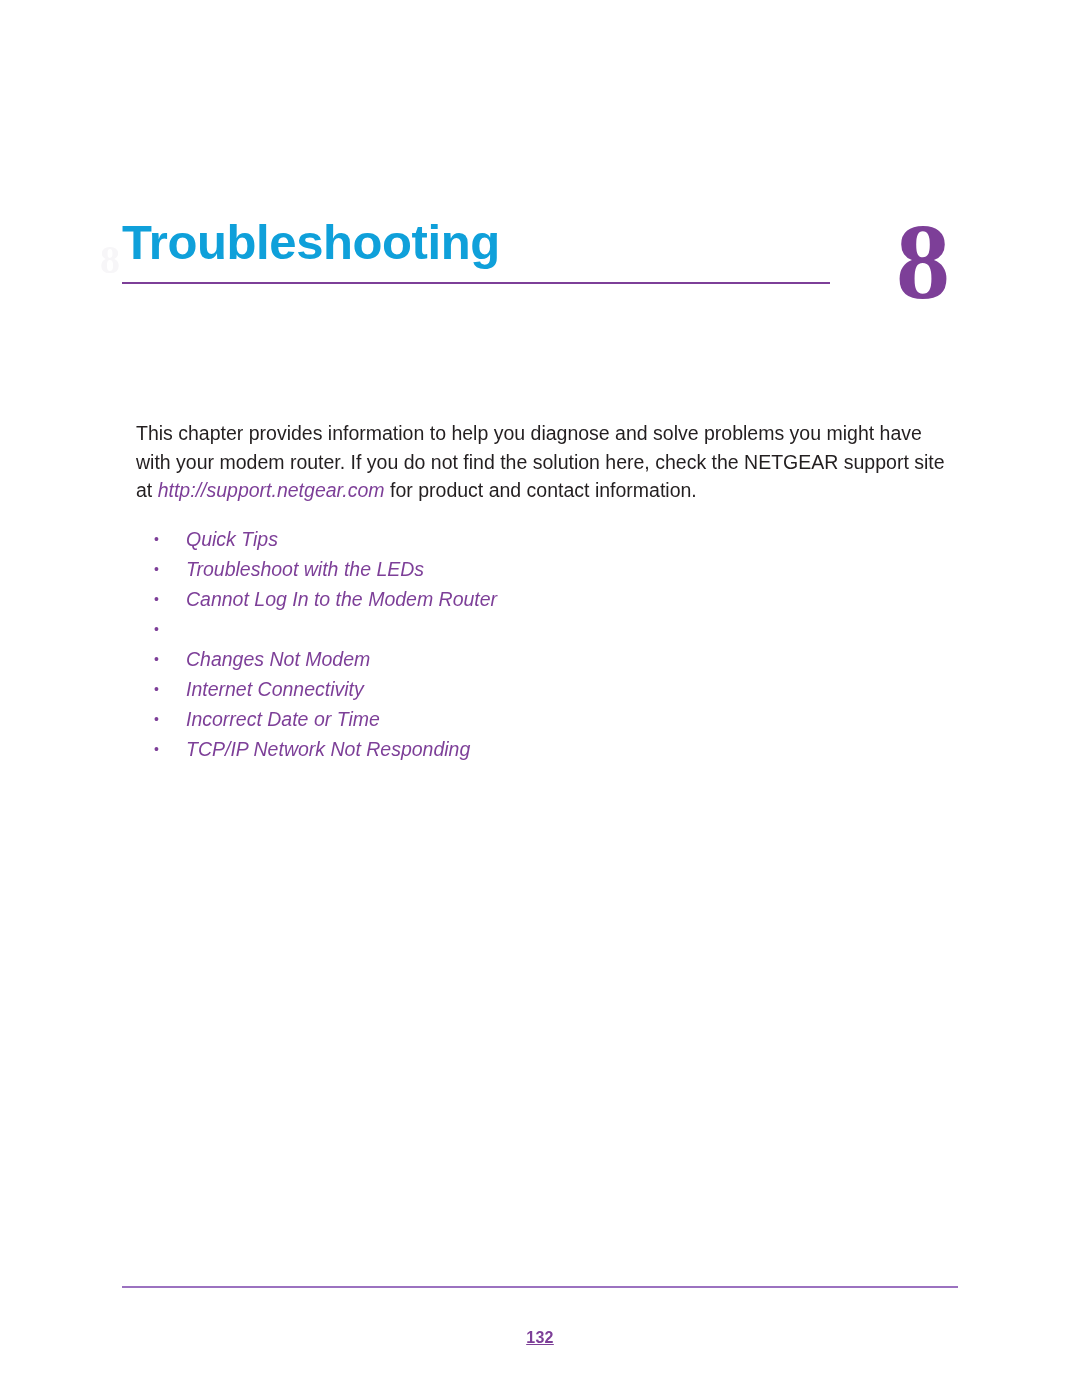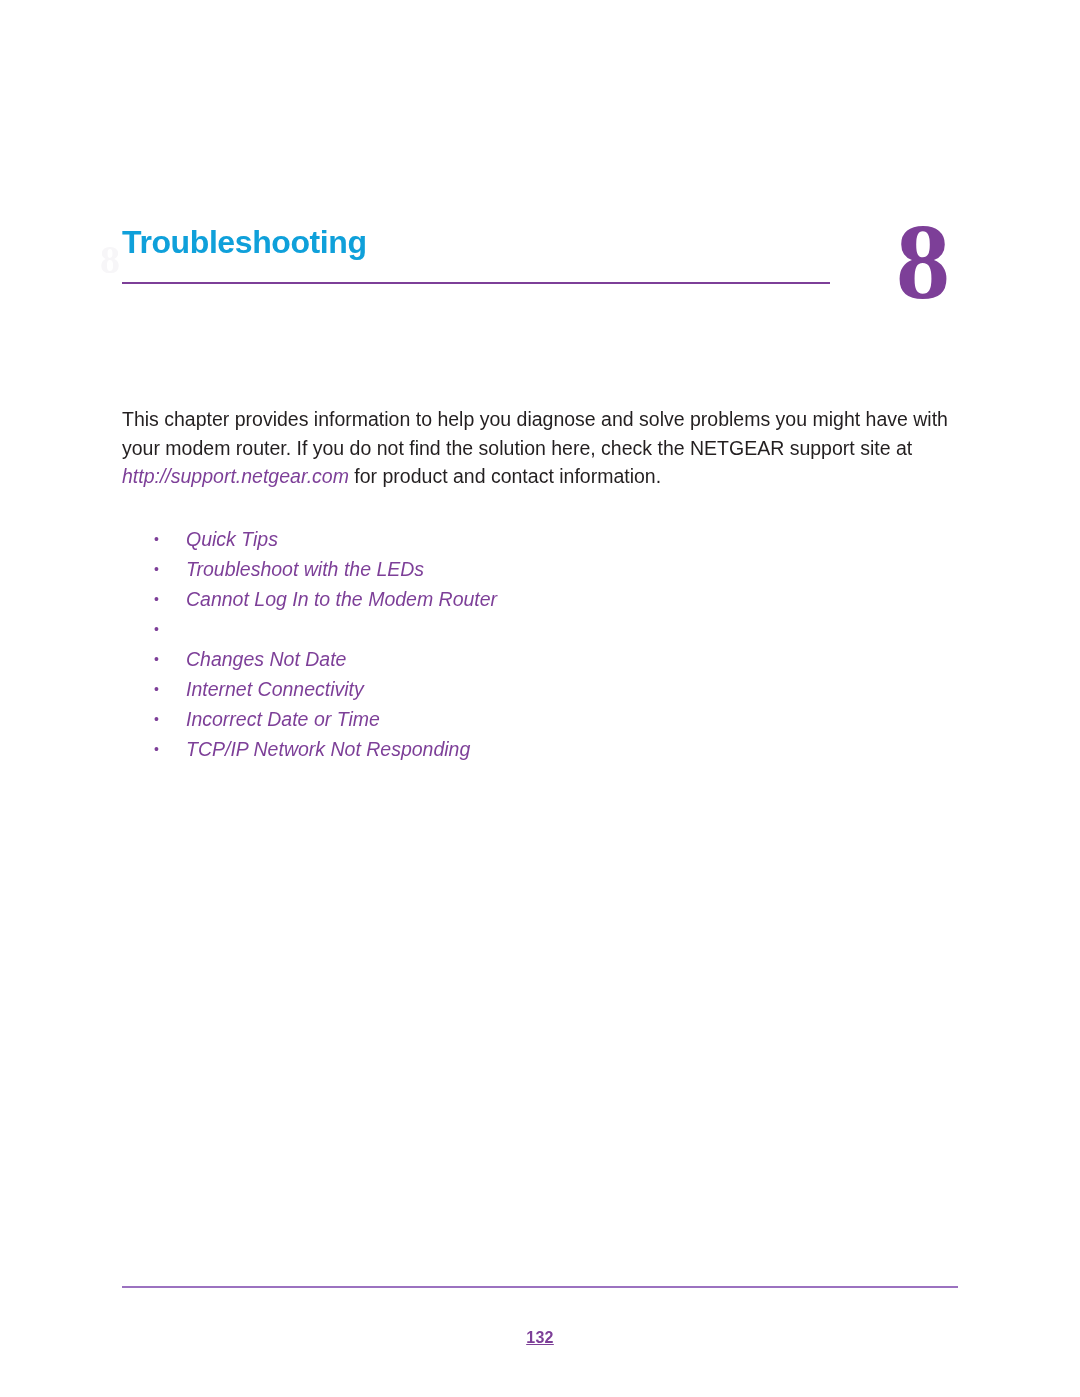--- a/index.html
+++ b/index.html
@@ -43,21 +43,21 @@
     line-height: 1;
     user-select: none;
   }
 
   .chapter-title {
     position: absolute;
     left: 0;
     top: 0;
     margin: 0;
     font-family: "Liberation Sans", sans-serif;
-    font-size: 32px;
+    font-size: 49px;
     font-weight: bold;
     color: #0fa0da;
     letter-spacing: -0.4px;
     line-height: 48px;
     white-space: nowrap;
   }
 
   .chapter-rule {
     position: absolute;
     left: 0;
@@ -95,21 +95,21 @@
 
   
   .intro {
     position: absolute;
     left: 122px;
     top: 405px;
     width: 845px;
   }
 
   .intro p {
-    margin: 0;
+    margin: 14px;
     font-size: 19.5px;
     line-height: 28.5px;
     color: #231f20;
   }
 
   .intro p.second {
     margin-top: 14px;
   }
 
   .link {
@@ -203,21 +203,21 @@
     </li>
     <li>
       <span class="bullet">•</span>
       <span class="item-label">Cannot Log In to the Modem Router</span>
     </li>
     <li>
       <span class="bullet">•</span>
     </li>
     <li>
       <span class="bullet">•</span>
-      <span class="item-label">Changes Not Date</span>
+      <span class="item-label">Changes Not Modem</span>
     </li>
     <li>
       <span class="bullet">•</span>
       <span class="item-label">Internet Connectivity</span>
     </li>
     <li>
       <span class="bullet">•</span>
       <span class="item-label">Incorrect Date or Time</span>
     </li>
     <li>

